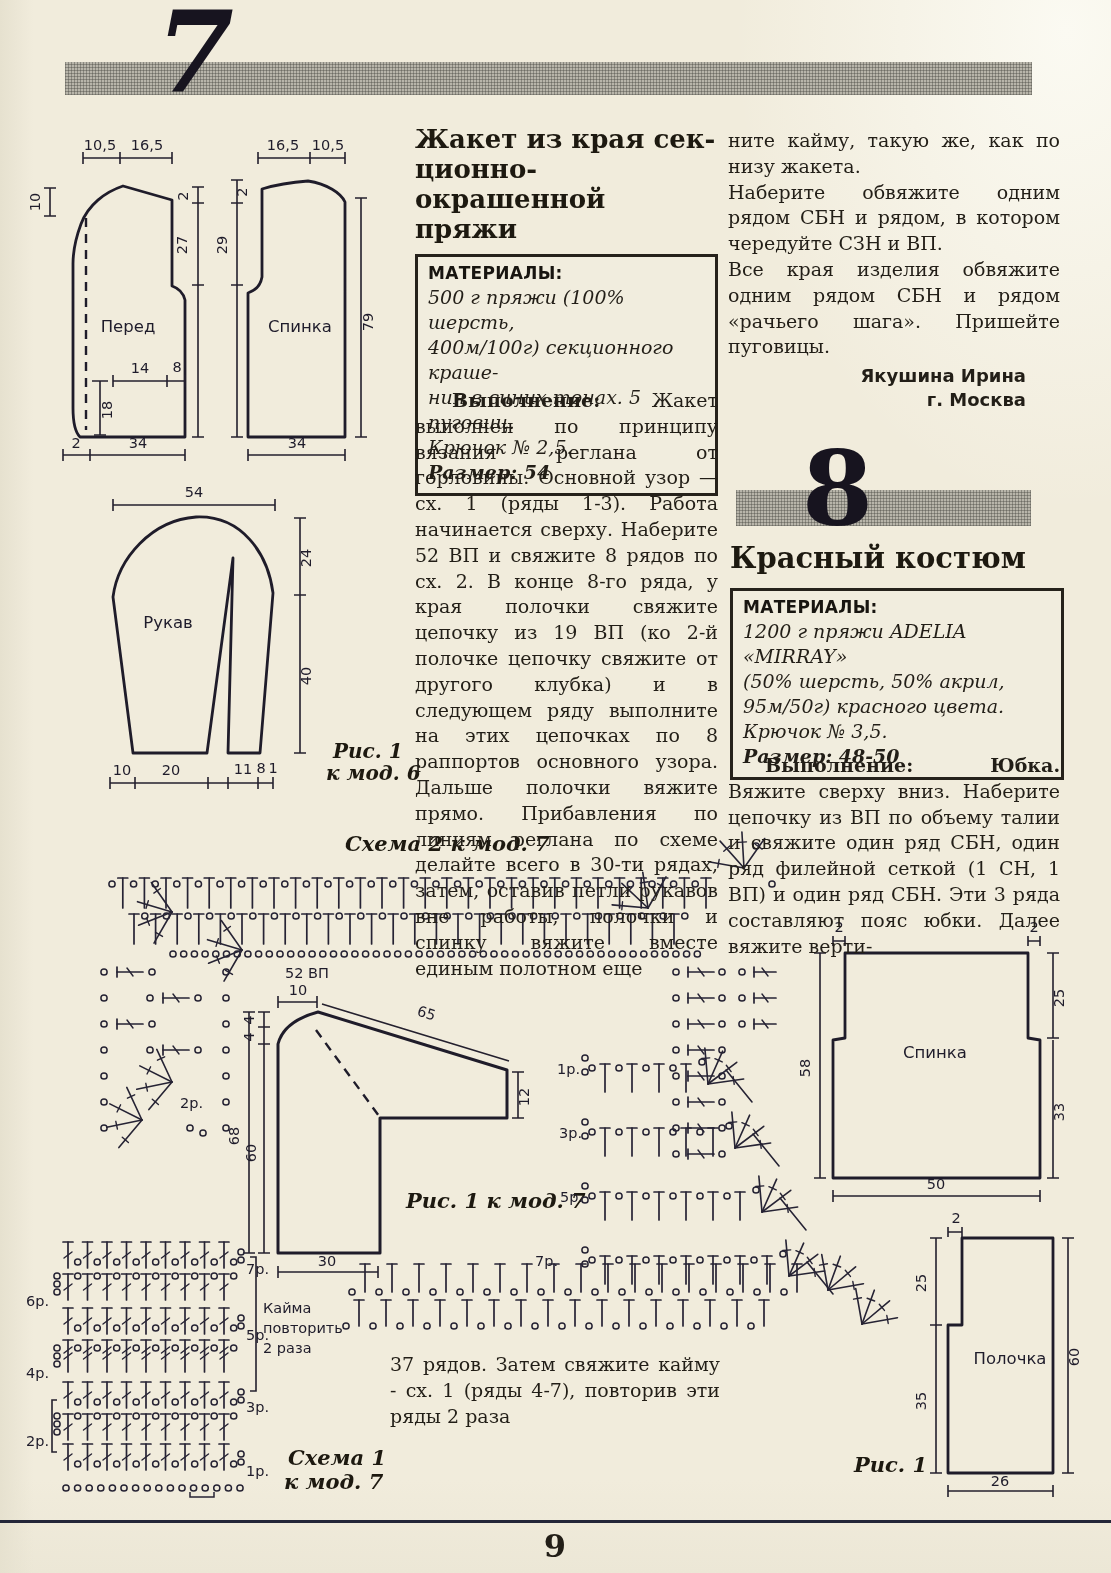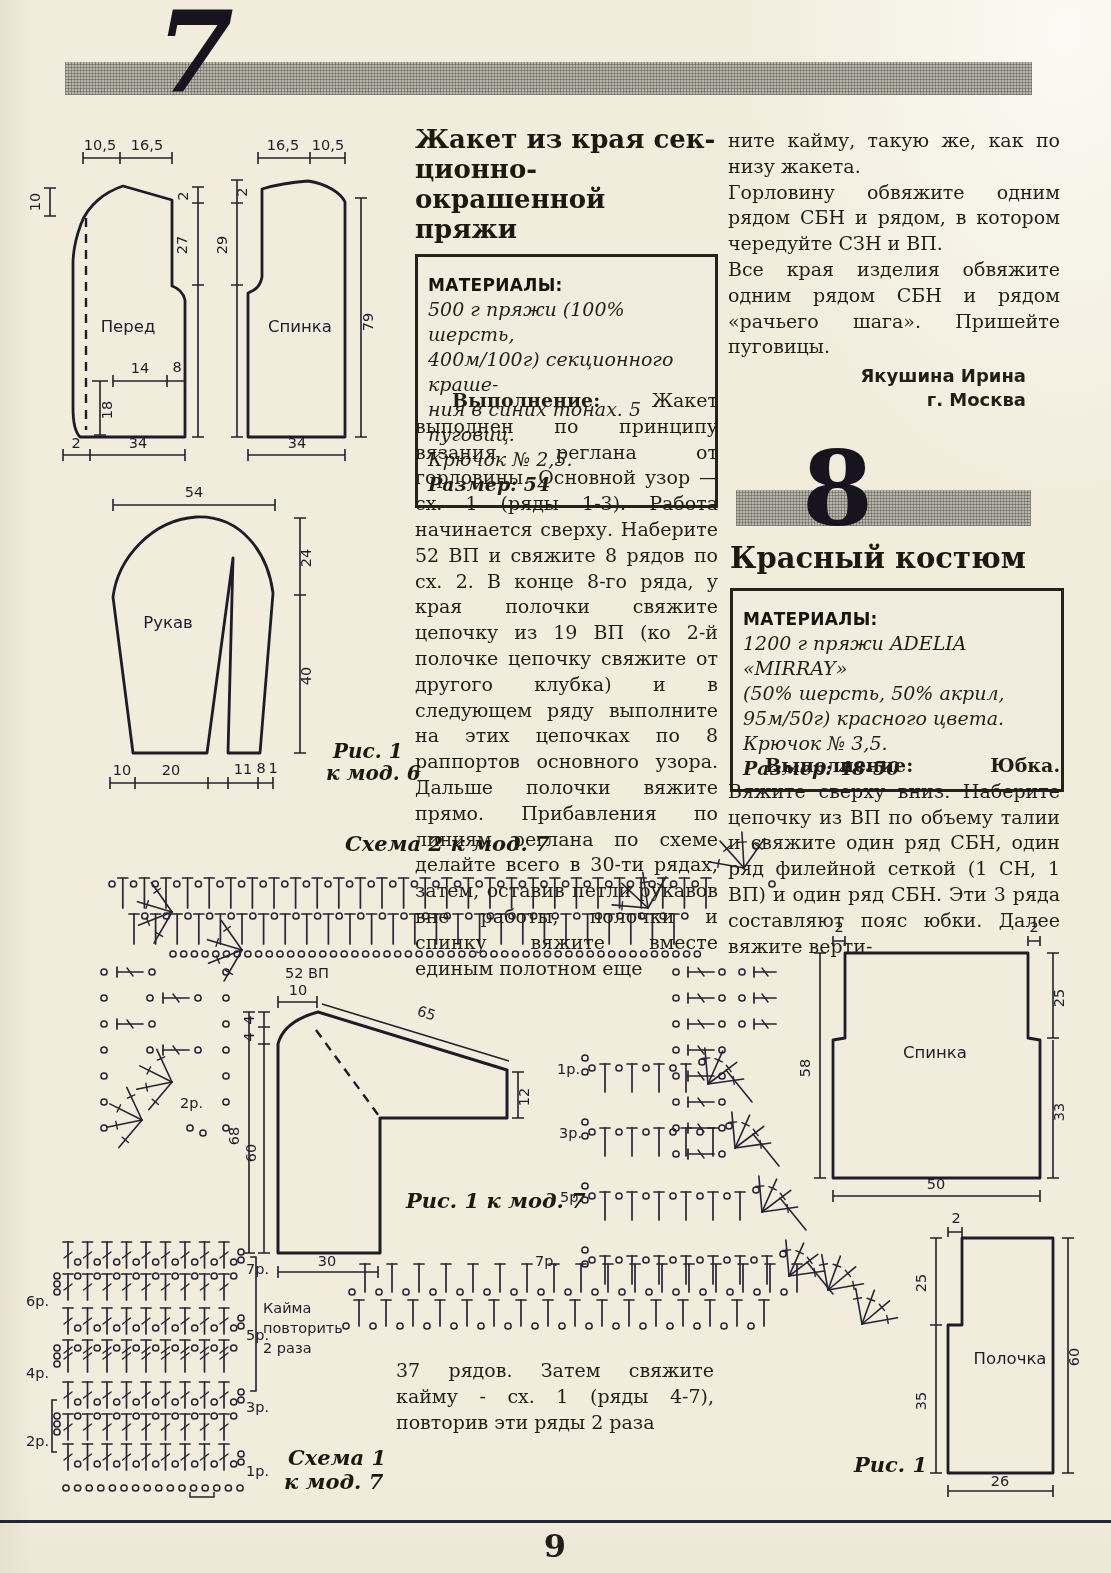--- a/index.html
+++ b/index.html
@@ -12,28 +12,28 @@
     font-family:"DejaVu Serif", serif;}
   .abs{position:absolute;}
   .halftone{background:
       repeating-linear-gradient(90deg,rgba(70,70,64,.40) 0 1px,rgba(0,0,0,0) 1px 3px),
       repeating-linear-gradient(0deg,rgba(70,70,64,.40) 0 1px,rgba(0,0,0,0) 1px 3px),
       #b8b5aa;}
   .numeral{font-family:"DejaVu Serif",serif;color:#17141f;}
   .n7{left:156px;top:-4px;font:italic 700 112px/1 "DejaVu Serif",serif;}
   .n8{left:802px;top:438px;font:700 102px/1 "DejaVu Serif",serif;}
   .h1{font:700 26px/30px "DejaVu Serif",serif;color:#1d1910;}
-  .matbox{border:3px solid #26221b;padding:16px 10px 8px 10px;background:rgba(255,255,255,.06);}
+  .matbox{border:3px solid #26221b;padding:4px 10px 8px 10px;background:rgba(255,255,255,.06);}
   .mathead{font:700 17px/24px "DejaVu Sans",sans-serif;letter-spacing:.3px;color:#181510;}
   .matline{font:italic 19px/25px "DejaVu Serif",serif;}
   .matsize{font:italic 700 19px/25px "DejaVu Serif",serif;}
   .body{font:19px/25.8px "DejaVu Serif",serif;text-align:justify;margin:0;}
   .body b{font-weight:700;padding-left:37px;}
   .author{font:700 18px/24px "DejaVu Sans",sans-serif;text-align:right;padding-right:34px;margin-top:4px;}
-  .bt p{margin:6px;}
+  .bt p{margin:0;}
   .brule{background:#232638;}
   .pageno{font:700 32px/40px "DejaVu Serif",serif;text-align:center;}
   
   .o{fill:none;stroke:#1f1c2a;stroke-width:2.8px;stroke-linejoin:round;}
   .o2{fill:none;stroke:#1f1c2a;stroke-width:3px;stroke-linejoin:round;}
   .dash{fill:none;stroke:#1f1c2a;stroke-width:2.4px;stroke-dasharray:9 7;}
   .r{fill:none;stroke:#24202e;stroke-width:1.6px;}
   .rl{font:14.5px "DejaVu Sans",sans-serif;fill:#1f1c2b;}
   .dn{font:16.5px "DejaVu Sans",sans-serif;fill:#1f1c2b;}
   .cap{font:italic 700 21px "DejaVu Serif",serif;fill:#1d1910;}
@@ -1049,21 +1049,21 @@
       <div class="matline">Крючок № 2,5.</div>
       <div class="matsize">Размер: 54</div>
     </div>
   </div>
   <div class="abs" style="left:415px;top:388px;width:303px;">
     <p class="body"><b>Выполнение:</b><span> Жакет выполнен по принципу вязания реглана от горловины. Основной узор — сх. 1 (ряды 1-3). Работа начинается сверху. Наберите 52 ВП и свяжите 8 рядов по сх. 2. В конце 8-го ряда, у края полочки свяжите цепочку из 19 ВП (ко 2-й полочке цепочку свяжите от другого клубка) и в следующем ряду выполните на этих цепочках по 8 раппортов основного узора. Дальше полочки вяжите прямо. Прибавления по линиям реглана по схеме делайте всего в 30-ти рядах, затем, оставив петли рукавов вне работы, полочки и спинку вяжите вместе единым полотном еще</span></p>
   </div>
 
   <div class="abs" style="left:728px;top:128px;width:332px;">
     <p class="body">ните кайму, такую же, как по низу жакета.</p>
-    <p class="body">Горловину обвяжите одним рядом СБН и рядом, в котором чередуйте СЗН и ВП.</p>
+    <p class="body">Наберите обвяжите одним рядом СБН и рядом, в котором чередуйте СЗН и ВП.</p>
     <p class="body">Все края изделия обвяжите одним рядом СБН и рядом «рачьего шага». Пришейте пуговицы.</p>
     <div class="author">
       <div>Якушина Ирина</div>
       <div>г. Москва</div>
     </div>
   </div>
 
   <div class="abs halftone" style="left:736px;top:490px;width:295px;height:36px;"></div>
   <div class="abs numeral n8">8</div>
   <div class="abs h1" style="left:730px;top:543px;width:332px;font-size:29px;">Красный костюм</div>

